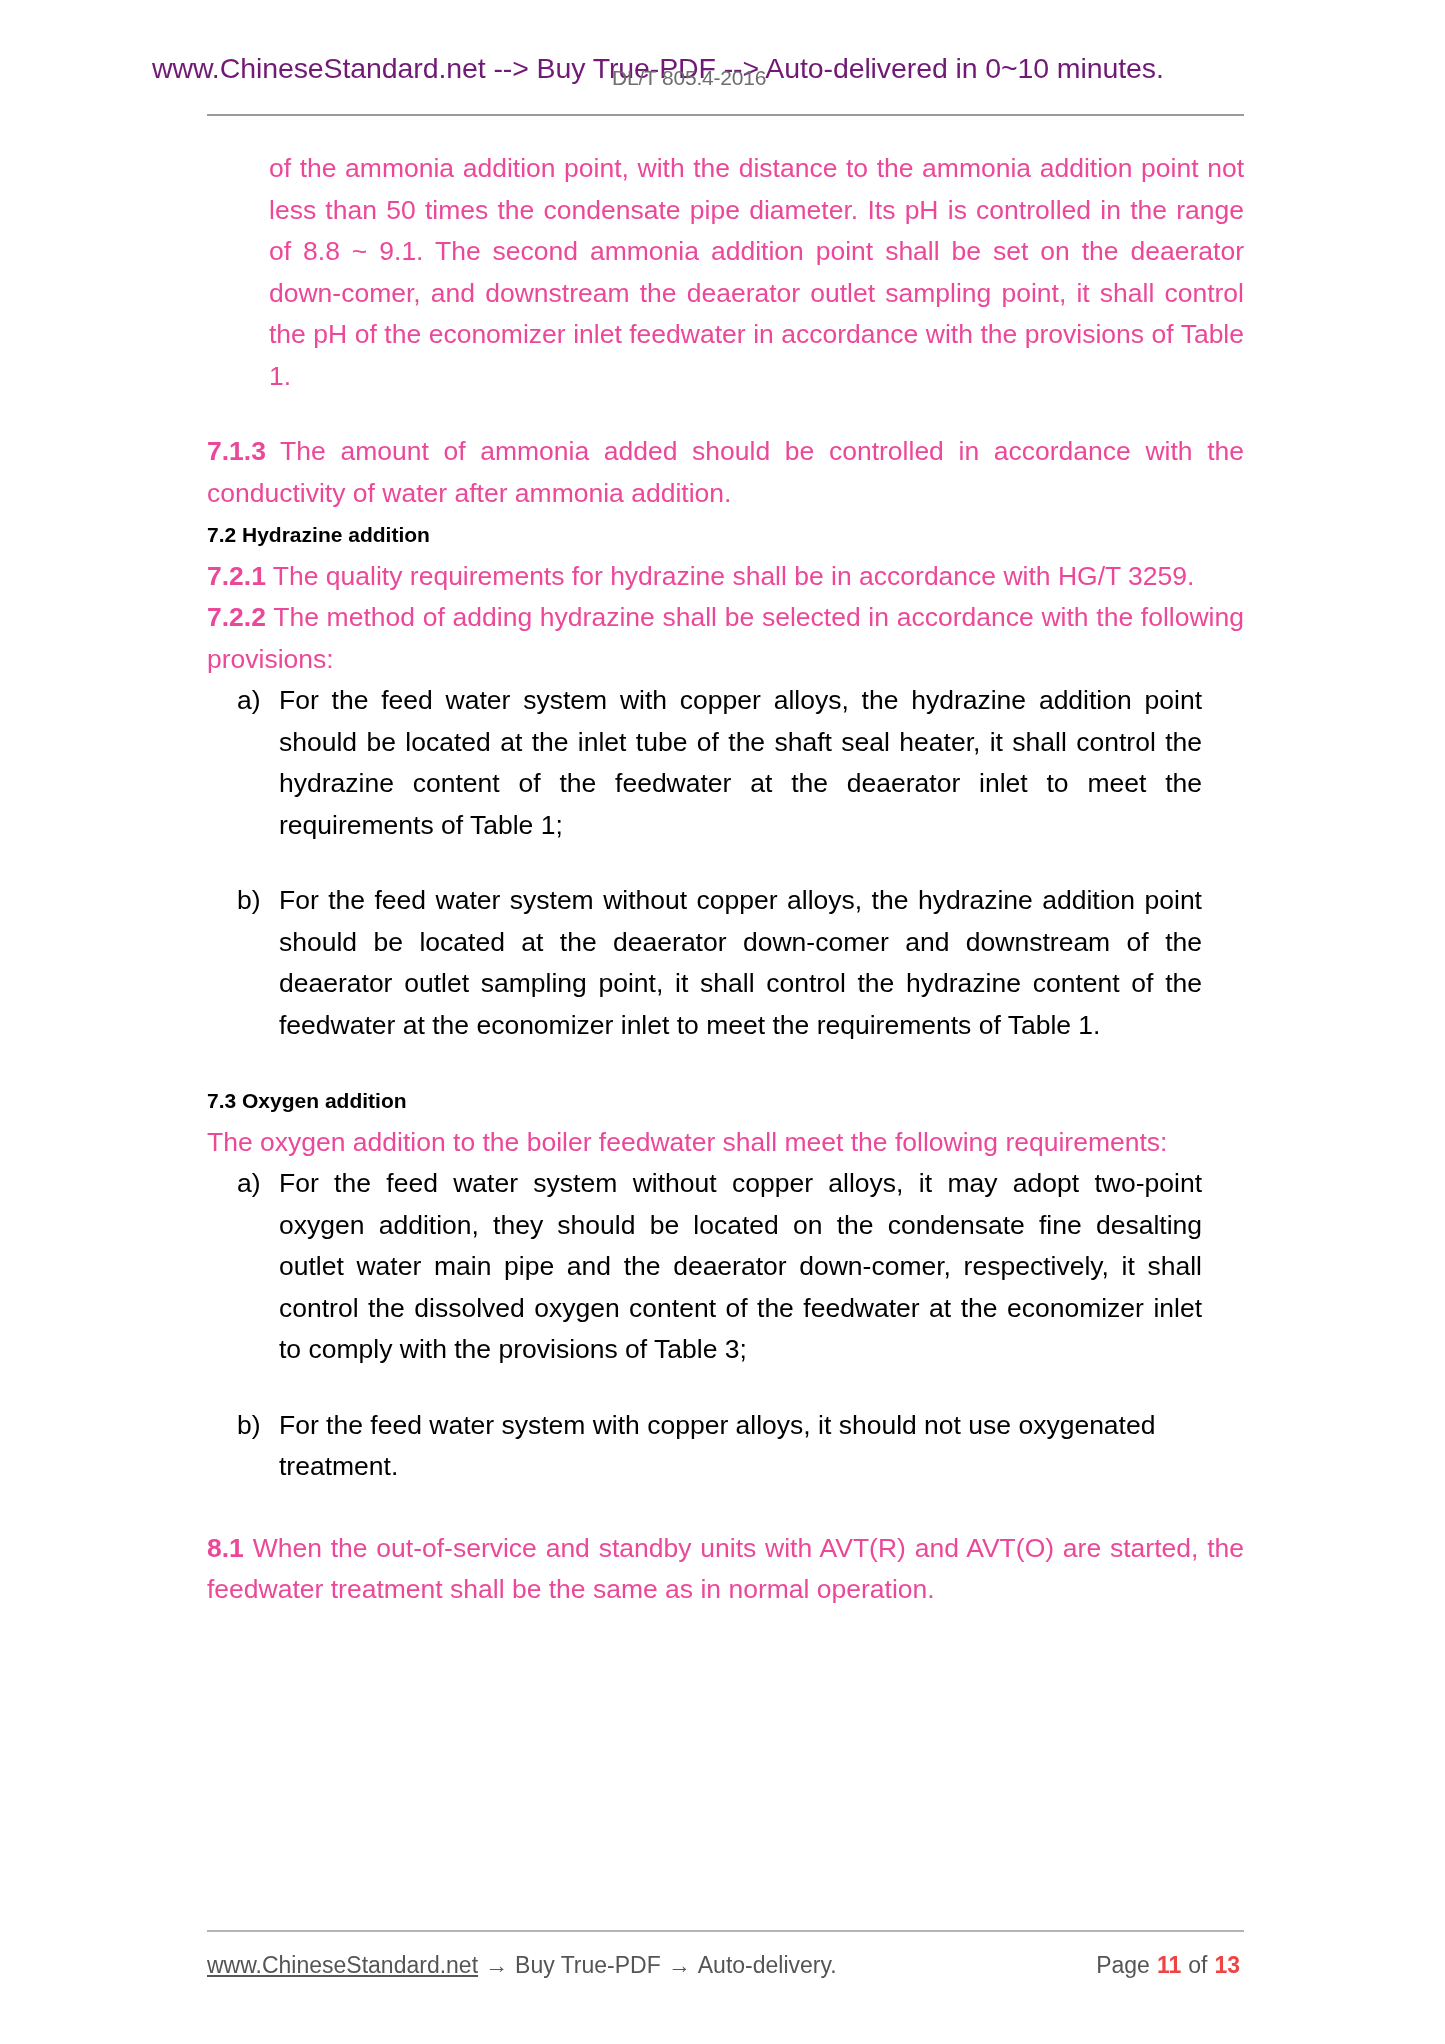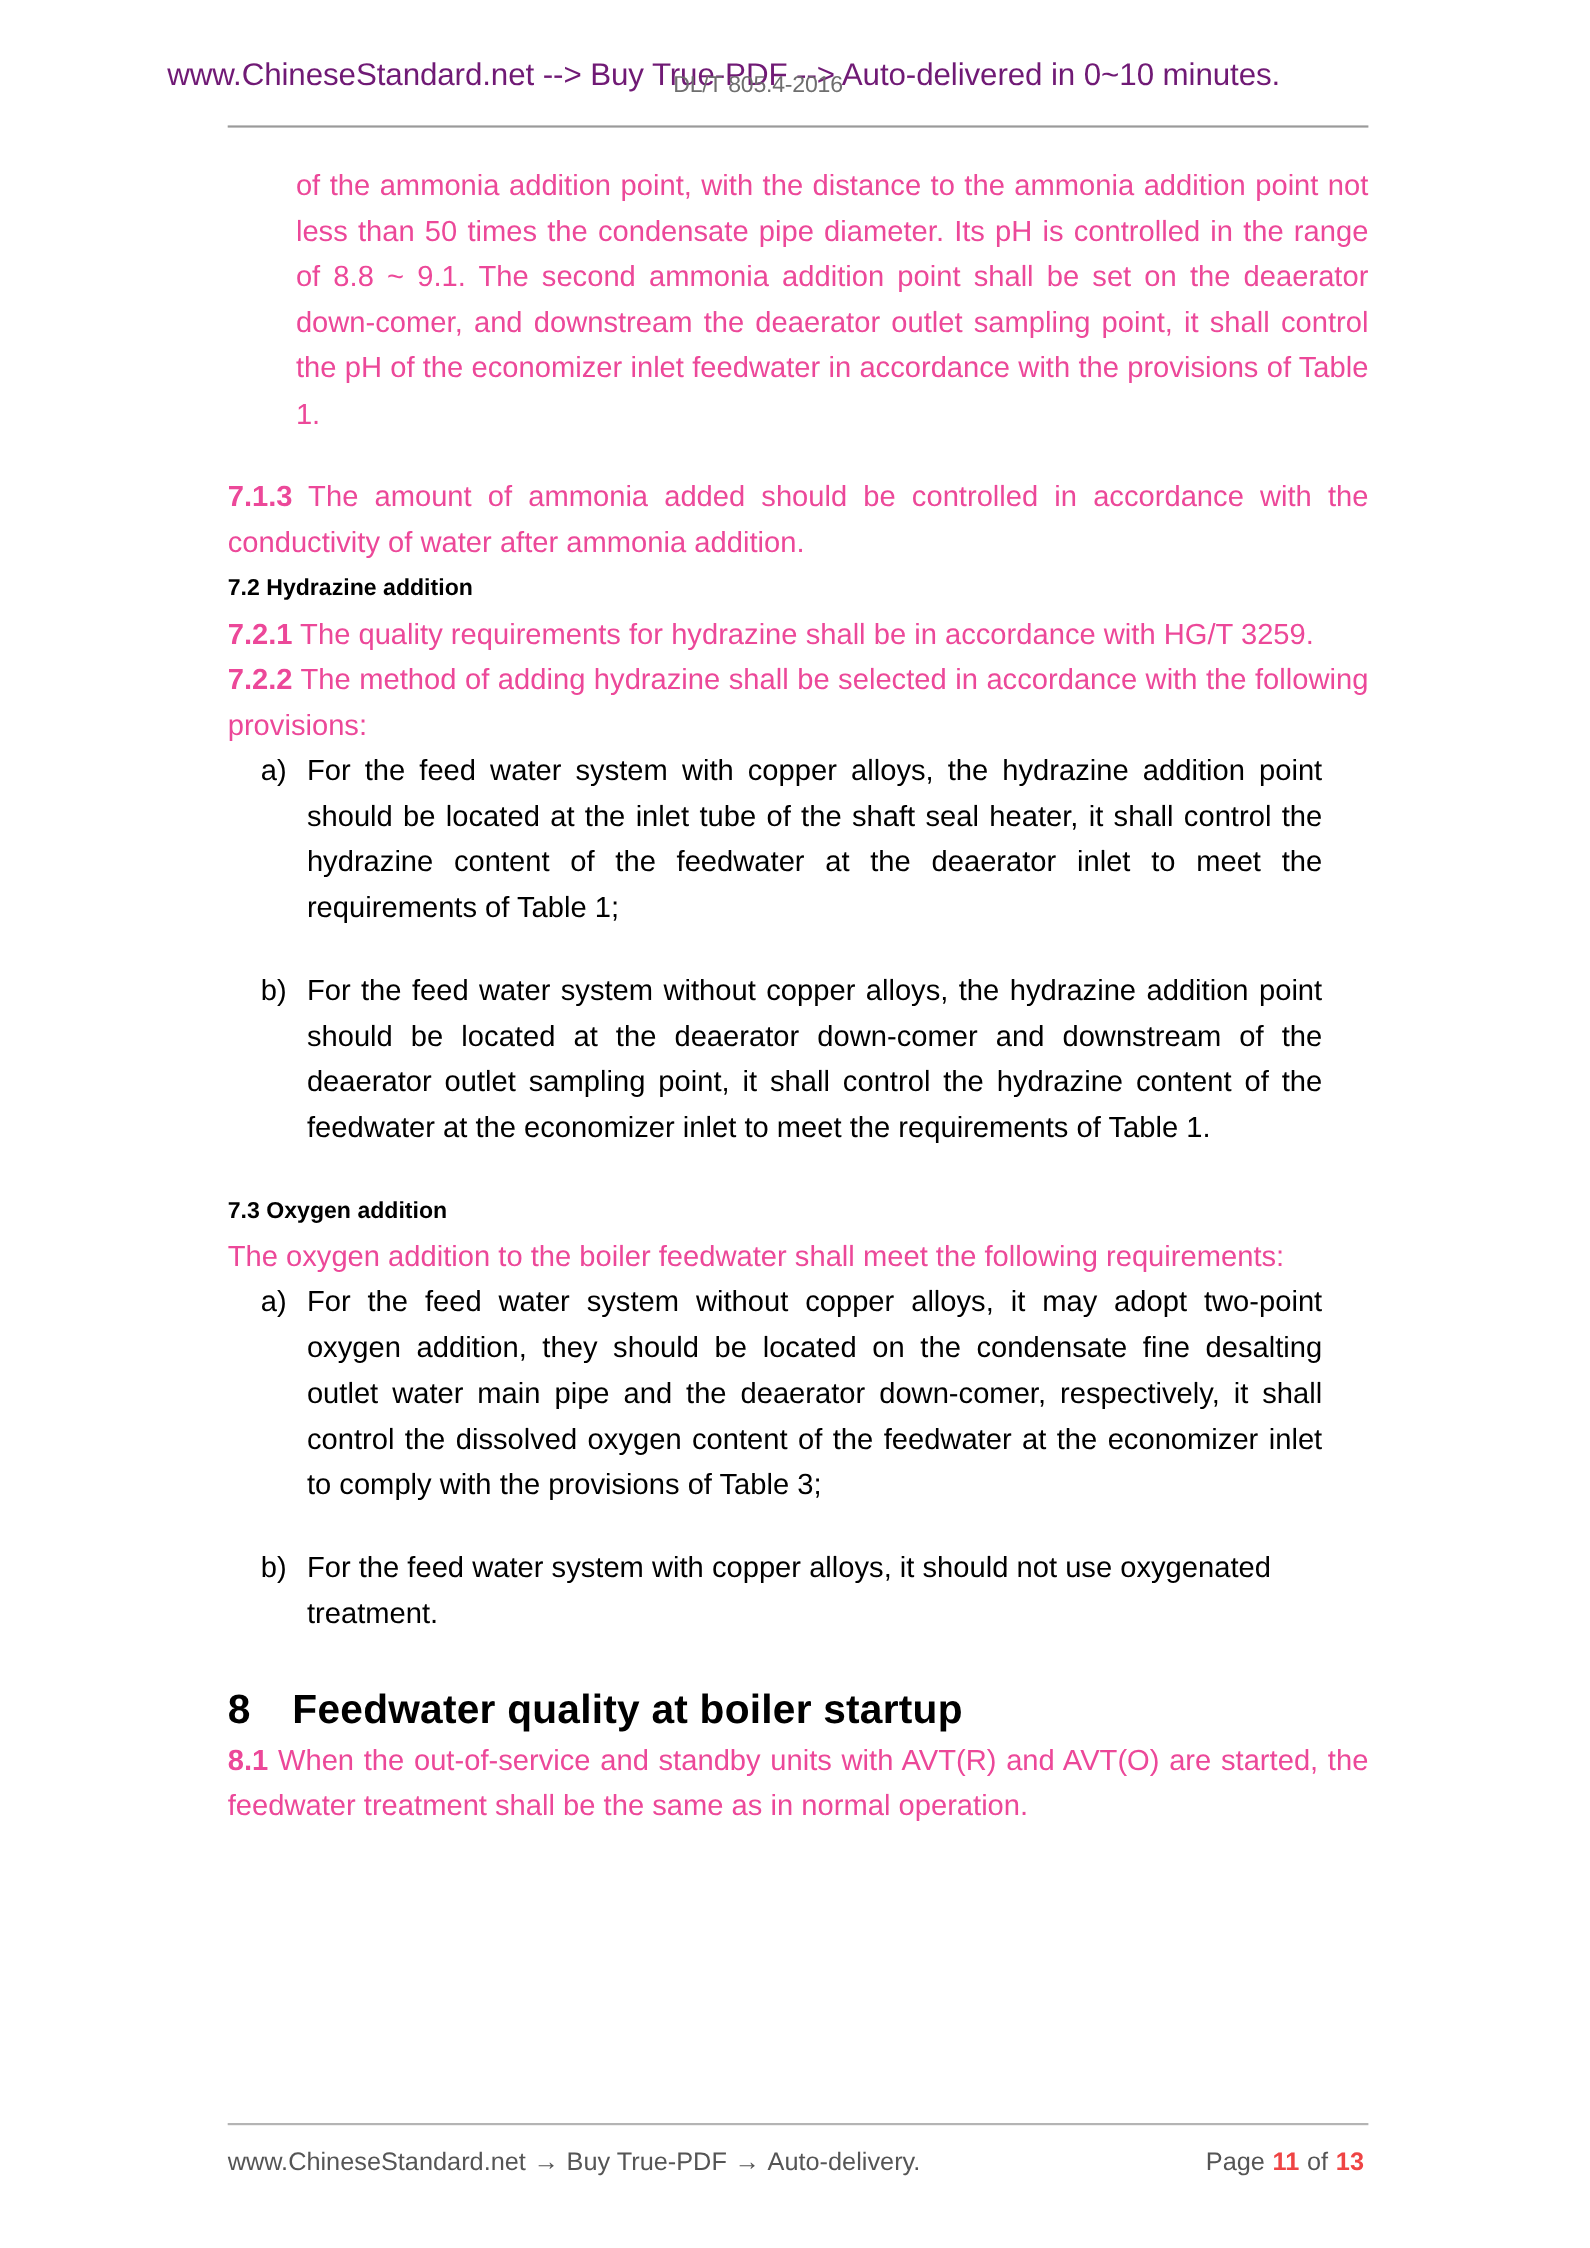--- a/index.html
+++ b/index.html
@@ -135,20 +135,21 @@
     font-size: 23px;
     color: #555555;
     white-space: nowrap;
   }
   .footer-left {
     position: absolute;
     left: 0;
     top: 0;
   }
   .footer-left .site {
+    text-decoration: underline;
   }
   .footer-right {
     position: absolute;
     right: 4px;
     top: 0;
   }
   .footer-right .pg-num {
     font-weight: bold;
     color: #ef4444;
   }
@@ -192,21 +193,20 @@
     <p class="body-para blk">The oxygen addition to the boiler feedwater shall meet the following requirements:</p>
 
     <div class="list-item blk">
       <span class="marker">a)</span><span>For the feed water system without copper alloys, it may adopt two-point oxygen addition, they should be located on the condensate fine desalting outlet water main pipe and the deaerator down-comer, respectively, it shall control the dissolved oxygen content of the feedwater at the economizer inlet to comply with the provisions of Table 3;</span>
     </div>
 
     <div class="list-item nj blk-lg">
       <span class="marker">b)</span><span>For the feed water system with copper alloys, it should not use oxygenated treatment.</span>
     </div>
 
-    <h2 class="big-heading blk-lg"><span class="num">8</span><span>Feedwater quality at boiler startup</span></h2>
 
     <p class="body-para"><span class="num-bold">8.1</span><span> When the out-of-service and standby units with AVT(R) and AVT(O) are started, the feedwater treatment shall be the same as in normal operation.</span></p>
 
   </div>
 
   <div class="footer-rule"></div>
   <div class="footer">
     <div class="footer-left"><span class="site">www.ChineseStandard.net</span><span class="sp"></span><span>→</span><span class="sp"></span><span>Buy True-PDF</span><span class="sp"></span><span>→</span><span class="sp"></span><span>Auto-delivery.</span></div>
     <div class="footer-right"><span>Page</span><span class="sp"></span><span class="pg-num">11</span><span class="sp"></span><span>of</span><span class="sp"></span><span class="pg-num">13</span></div>
   </div>

